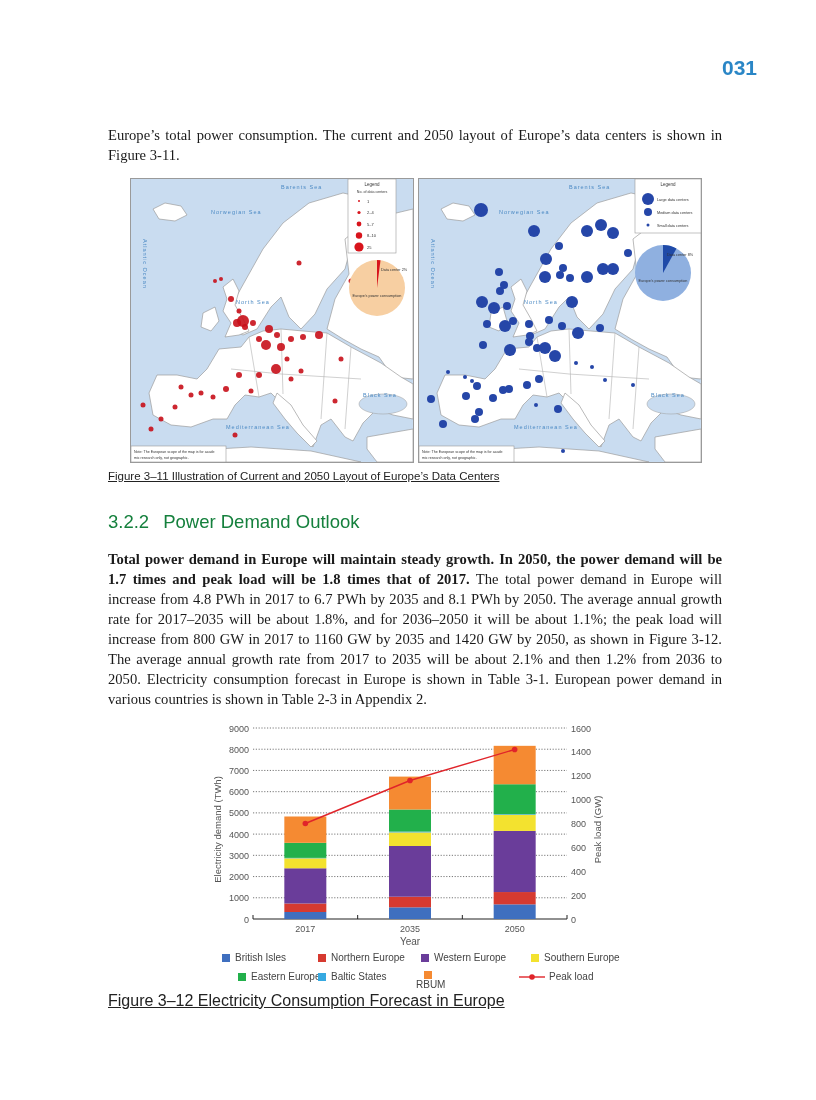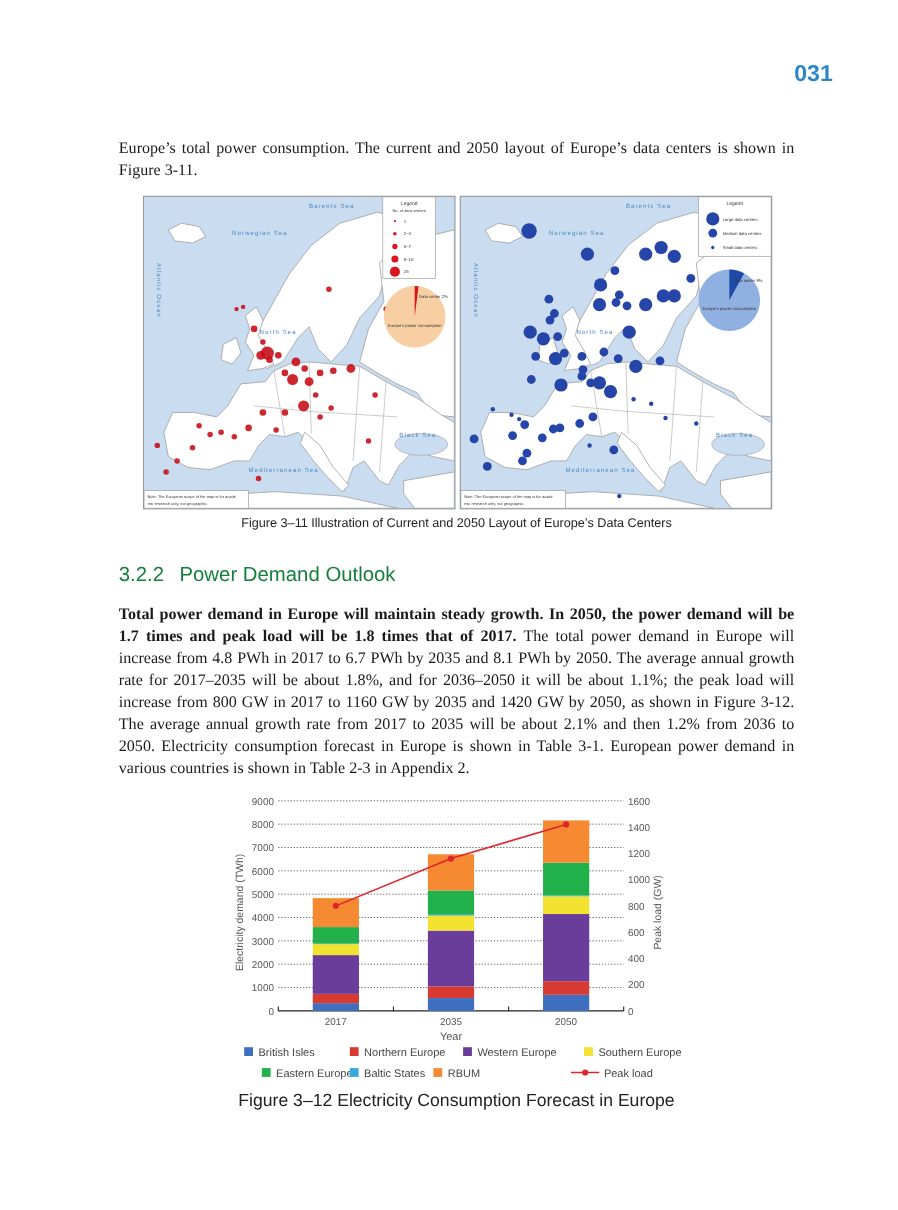--- a/index.html
+++ b/index.html
@@ -1,26 +1,26 @@
 <!DOCTYPE html>
 <html><head>
 <meta charset="utf-8">
 <style>
   html, body { margin:0; padding:0; background:#ffffff; }
   body { width:816px; height:1100px; position:relative; overflow:hidden; font-family:"Liberation Serif", serif; color:#1a1a1a; }
   .abs { position:absolute; }
   .page-num { left:722px; top:56px; width:50px; text-align:left; font-family:"Liberation Sans", sans-serif; font-weight:bold; font-size:21px; color:#2a86c6; }
   .para { left:108px; width:614px; font-size:14.6px; line-height:20px; text-align:justify; font-family:"Liberation Serif", serif; }
   .para b { font-weight:bold; }
-  .caption { font-family:"Liberation Sans", sans-serif; font-size:11.5px; color:#222; text-align:center; white-space:nowrap; }
+  .caption { font-family:"Liberation Sans", sans-serif; font-size:11.5px; color:#222; text-align:left; white-space:nowrap;text-decoration:underline; }
   .heading { left:108px; top:511px; font-family:"Liberation Sans", sans-serif; font-size:18.5px; color:#15803d; white-space:nowrap; }
   .heading .num { margin-right:14px; }
   .map { border:1px solid #9a9a9a; background:#c9dcf0; overflow:hidden; }
   .legend-row { font-family:"Liberation Sans", sans-serif; font-size:10px; color:#444; }
-  .leg-item { position:absolute; display:flex; align-items:flex-start; white-space:nowrap; }
+  .leg-item { position:absolute; display:flex; align-items:center; white-space:nowrap; }
   .sw { width:8px; height:8px; margin-right:5px; display:inline-block; }
   svg text { font-family:"Liberation Sans", sans-serif; }
 </style>
 </head>
 <body>
 
 <div class="abs page-num">031</div>
 
 <div class="abs para" style="top:125px;">Europe’s total power consumption. The current and 2050 layout of Europe’s data centers is shown in Figure 3-11.</div>
 
@@ -310,21 +310,21 @@
       <span>Southern Europe</span>
     </div>
     <div class="leg-item" style="left: 16px; top: 19px;">
       <span class="sw" style="background: rgb(34, 176, 75);"></span>
       <span>Eastern Europe</span>
     </div>
     <div class="leg-item" style="left: 96px; top: 19px;">
       <span class="sw" style="background: rgb(54, 169, 225);"></span>
       <span>Baltic States</span>
     </div>
-    <div class="leg-item" style="left: 172px; top: 19px;">
+    <div class="leg-item" style="left: 194px; top: 19px; flex-direction: column;">
       <span class="sw" style="background: rgb(245, 138, 50);"></span>
       <span>RBUM</span>
     </div>
     <div class="leg-item" style="left: 297px; top: 19px;">
       <svg width="26" height="8" style="margin-right: 4px;">
         <line x1="0" x2="26" y1="4" y2="4" stroke="#e0242a" stroke-width="1.4"></line>
         <circle cx="13" cy="4" r="2.8" fill="#e0242a"></circle>
       </svg>
       <span>Peak load</span>
     </div>

